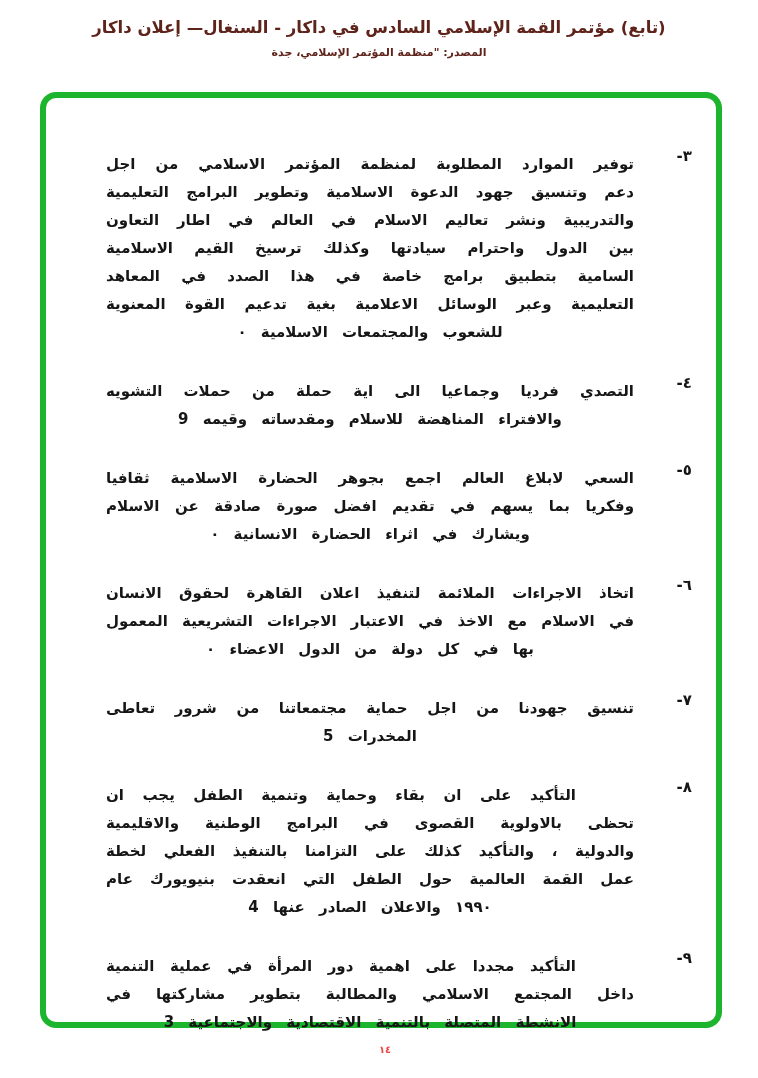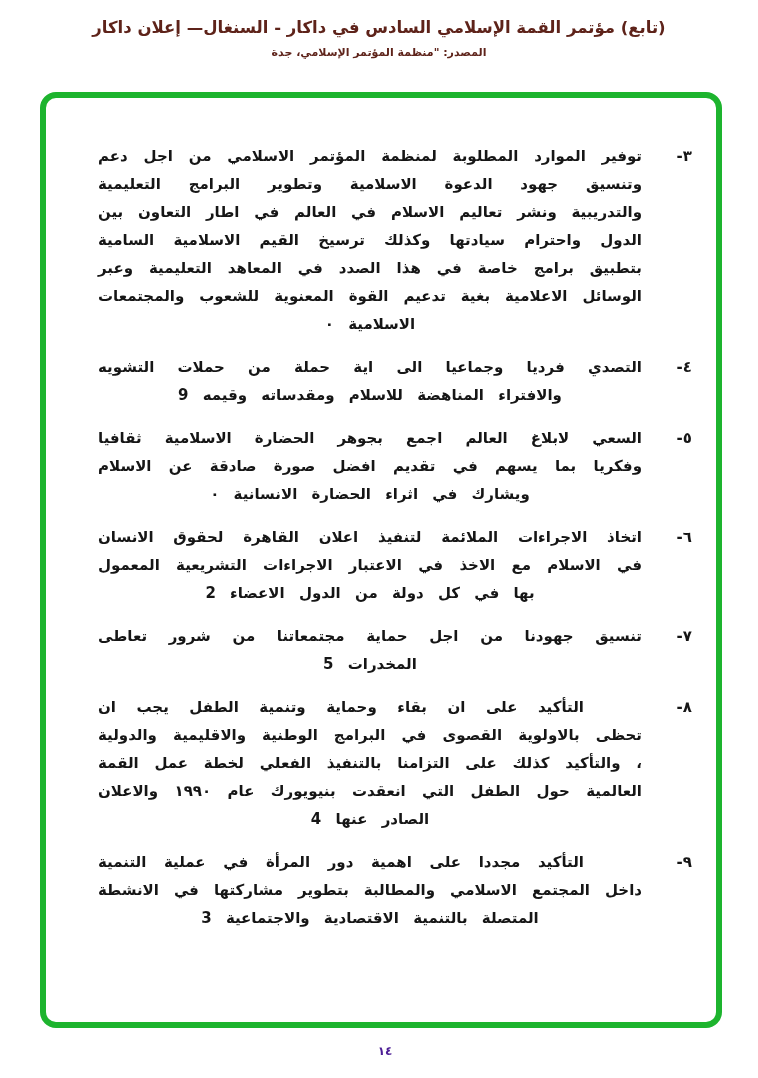--- a/index.html
+++ b/index.html
@@ -54,35 +54,35 @@
     font-weight:bold;
     font-size:15px;
     line-height:28px;
     word-spacing:9px;
   }
   .num{
     flex:0 0 36px;
     white-space:nowrap;
   }
   .txt{
-    margin:0;
+    margin:8px;
     flex:1;
     text-align:justify;
     text-align-last:center;
   }
   .txt.indent{
     text-indent:58px;
   }
   .page-number{
     position:absolute;
     top:1044px;left:12px;right:0;
     text-align:center;
-    font-size:12px;
+    font-size:10px;
     font-weight:bold;
-    color:#4c1d95;
+    color:#ef4444;
     direction:rtl;
   }
 </style>
 </head>
 <body>
 
 <div class="header">
   <div class="title">(تابع) مؤتمر القمة الإسلامي السادس في داكار - السنغال— إعلان داكار</div>
   <div class="source">المصدر: "منظمة المؤتمر الإسلامي، جدة</div>
 </div>
@@ -99,21 +99,21 @@
     <p class="txt">التصدي فرديا وجماعيا الى اية حملة من حملات التشويه والافتراء المناهضة للاسلام ومقدساته وقيمه 9</p>
   </div>
 
   <div class="item">
     <span class="num">٥-</span>
     <p class="txt">السعي لابلاغ العالم اجمع بجوهر الحضارة الاسلامية ثقافيا وفكريا بما يسهم في تقديم افضل صورة صادقة عن الاسلام ويشارك في اثراء الحضارة الانسانية ٠</p>
   </div>
 
   <div class="item">
     <span class="num">٦-</span>
-    <p class="txt">اتخاذ الاجراءات الملائمة لتنفيذ اعلان القاهرة لحقوق الانسان في الاسلام مع الاخذ في الاعتبار الاجراءات التشريعية المعمول بها في كل دولة من الدول الاعضاء 2</p>
+    <p class="txt">اتخاذ الاجراءات الملائمة لتنفيذ اعلان القاهرة لحقوق الانسان في الاسلام مع الاخذ في الاعتبار الاجراءات التشريعية المعمول بها في كل دولة من الدول الاعضاء ٠</p>
   </div>
 
   <div class="item">
     <span class="num">٧-</span>
     <p class="txt">تنسيق جهودنا من اجل حماية مجتمعاتنا من شرور تعاطى المخدرات 5</p>
   </div>
 
   <div class="item">
     <span class="num">٨-</span>
     <p class="txt indent">التأكيد على ان بقاء وحماية وتنمية الطفل يجب ان تحظى بالاولوية القصوى في البرامج الوطنية والاقليمية والدولية ، والتأكيد كذلك على التزامنا بالتنفيذ الفعلي لخطة عمل القمة العالمية حول الطفل التي انعقدت بنيويورك عام ١٩٩٠ والاعلان الصادر عنها 4</p>

